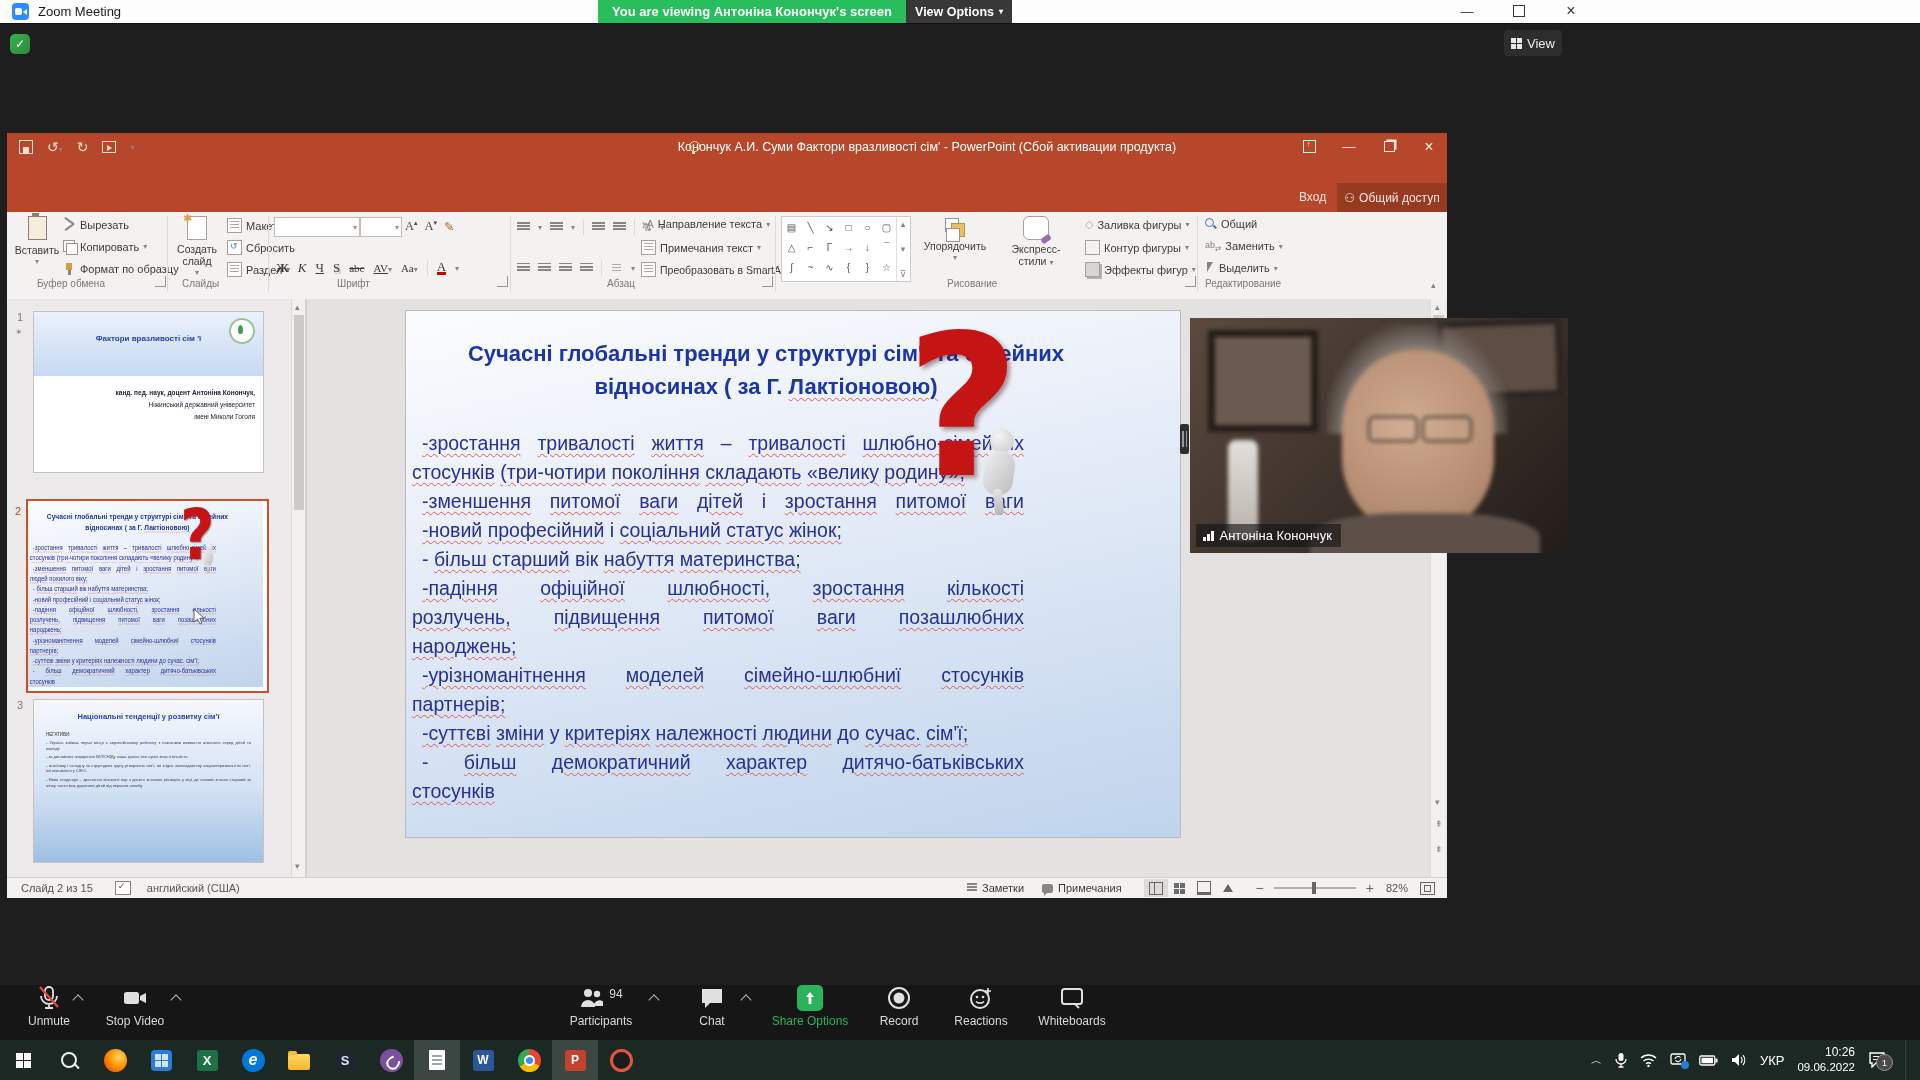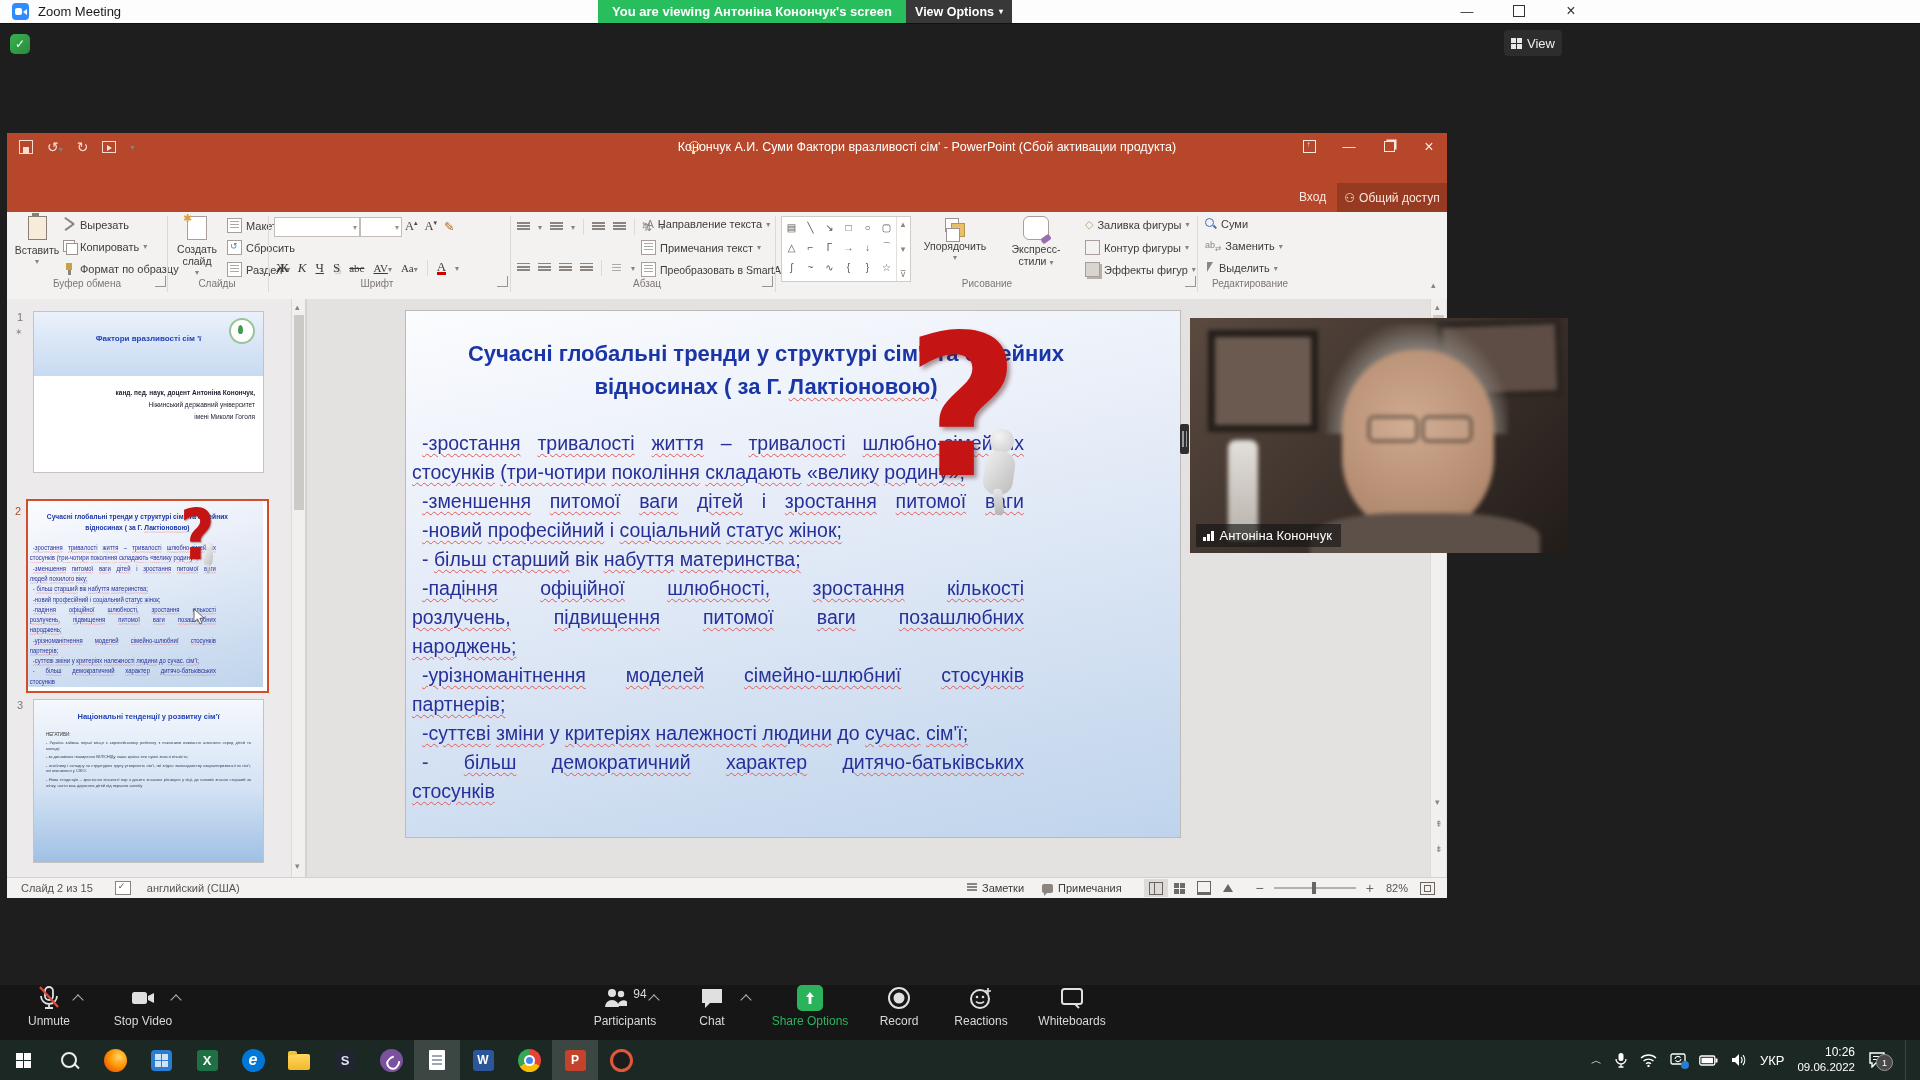--- a/index.html
+++ b/index.html
@@ -39,21 +39,21 @@
   .signin{top:57px;color:#fce8e1;font-size:12px;}
   .tabs{left:4px;top:53px;height:26px;display:flex;align-items:flex-end;color:#fff;font-size:12.5px;}
   .tab{padding:5px 11px 6px 11px;}
   .tab.file{background:#a03d22;font-weight:bold;}
   .tab.sel{background:#f4f2f1;color:#b7472a;font-weight:bold;}
   .tellme{display:flex;align-items:center;gap:6px;color:rgba(255,255,255,.85);padding:5px 10px 6px 10px;}
   .bulb{width:9px;height:9px;border:1.5px solid #ffe29a;border-radius:50%;position:relative;}
   .bulb:after{content:"";position:absolute;left:2.2px;top:9px;width:3px;height:3px;background:#ffe29a;}
   .ribbon{left:0;top:79px;width:1440px;height:87px;background:#f4f2f1;border-bottom:1px solid #d4d0ce;}
   .gdiv{top:4px;width:1px;height:76px;background:#ddd9d7;}
-  .glabel{top:66px;font-size:10px;color:#7d7672;text-align:center;}
+  .glabel{top:66px;font-size:10px;color:#7d7672;text-align:left;}
   .launch{top:64px;width:10px;height:10px;border-right:1px solid #9a938f;border-bottom:1px solid #9a938f;font-size:0;}
   .rbig{display:flex;flex-direction:column;align-items:center;color:#3f3b39;font-size:10.5px;text-align:center;line-height:12px;}
   .rsm{display:flex;align-items:center;gap:4px;font-size:11px;color:#3f3b39;white-space:nowrap;}
   .mi{width:13px;height:13px;border:1px solid #a89f9a;background:#fff;position:relative;flex:none;}
   .mi.bars:after{content:"";position:absolute;left:2px;top:2px;right:2px;height:7px;
       background:repeating-linear-gradient(#b0a8a2 0 1px,transparent 1px 3px);}
   .dd{color:#8a837f;font-size:8px;}
   .fontbox{height:18px;background:#fff;border:1px solid #c3bcb8;display:flex;align-items:center;justify-content:flex-end;padding-right:2px;color:#9a938f;font-size:8px;}
   .fbtn{font-size:12.5px;color:#4a4542;font-family:"Liberation Serif",serif;}
   .bars-ic{width:13px;height:10px;background:repeating-linear-gradient(#8c847f 0 1.5px,transparent 1.5px 3.2px);}
@@ -392,21 +392,21 @@
         </div>
       <div class="r glabel" style="left:940px;width:80px">Рисование</div>
       <div class="r launch" style="left:1178px"></div>
       <div class="r gdiv" style="left:1190px"></div>
 
       <div class="rsm r" style="left:1198px;top:6px">
         <span style="width:12px;height:12px;position:relative">
             <span style="position:absolute;left:0;top:0;width:7px;height:7px;border:1.5px solid #3e6db5;border-radius:50%"></span>
             <span style="position:absolute;left:8px;top:8px;width:4px;height:1.5px;background:#3e6db5;transform:rotate(45deg)"></span>
           </span>
-        <span>Суми</span>
+        <span>Общий</span>
       </div>
       <div class="rsm r" style="left:1198px;top:28px">
         <span style="font-size:9px;color:#8c847f">ab<sub>⇄</sub></span>
         <span>Заменить</span>
           <span class="dd">▾</span>
       </div>
       <div class="rsm r" style="left:1198px;top:50px">
         <span style="width:10px;height:12px;position:relative">
             <span style="position:absolute;left:2px;top:0;border-left:6px solid #8c847f;border-bottom:10px solid transparent"></span>
           </span>
@@ -594,30 +594,30 @@
   <div class="r zm-toolbar">
     <div class="r tbtn" style="left:14px;width:70px">
       <svg width="24" height="26" viewBox="0 0 24 26">
         <rect x="8" y="2" width="8" height="13" rx="4" fill="none" stroke="#e0e0e0" stroke-width="1.8"></rect>
         <path d="M4 11 a8 8 0 0 0 16 0 M12 19 v4 M8 23 h8" fill="none" stroke="#e0e0e0" stroke-width="1.8"></path>
         <line x1="3" y1="2" x2="21" y2="22" stroke="#e04b3f" stroke-width="2.2"></line>
       </svg>
       <span class="tlabel">Unmute</span>
     </div>
     <div class="r chev" style="left:74px;top:11px"></div>
-    <div class="r tbtn" style="left:108px;width:70px">
+    <div class="r tbtn" style="left:100px;width:70px">
       <svg width="26" height="26" viewBox="0 0 26 26">
         <rect x="2" y="7" width="15" height="12" rx="2.5" fill="#e0e0e0"></rect>
         <path d="M18 11 l6 -3 v10 l-6 -3 z" fill="#e0e0e0"></path>
       </svg>
       <span class="tlabel">Stop Video</span>
     </div>
     <div class="r chev" style="left:172px;top:11px"></div>
 
-    <div class="r tbtn" style="left:584px;width:82px">
+    <div class="r tbtn" style="left:560px;width:82px">
       <div style="display:flex;align-items:flex-start;gap:4px">
         <svg width="26" height="26" viewBox="0 0 26 26">
           <circle cx="9" cy="8" r="4" fill="#e0e0e0"></circle>
             <path d="M2 22 a7 7 0 0 1 14 0 z" fill="#e0e0e0"></path>
           <circle cx="18" cy="9" r="3.2" fill="#e0e0e0"></circle>
             <path d="M14.5 21 a6 6 0 0 1 9.5 -4.5 v4.5 z" fill="#e0e0e0"></path>
         </svg>
         <span style="font-size:12px;margin-top:2px">94</span>
       </div>
       <span class="tlabel">Participants</span>

